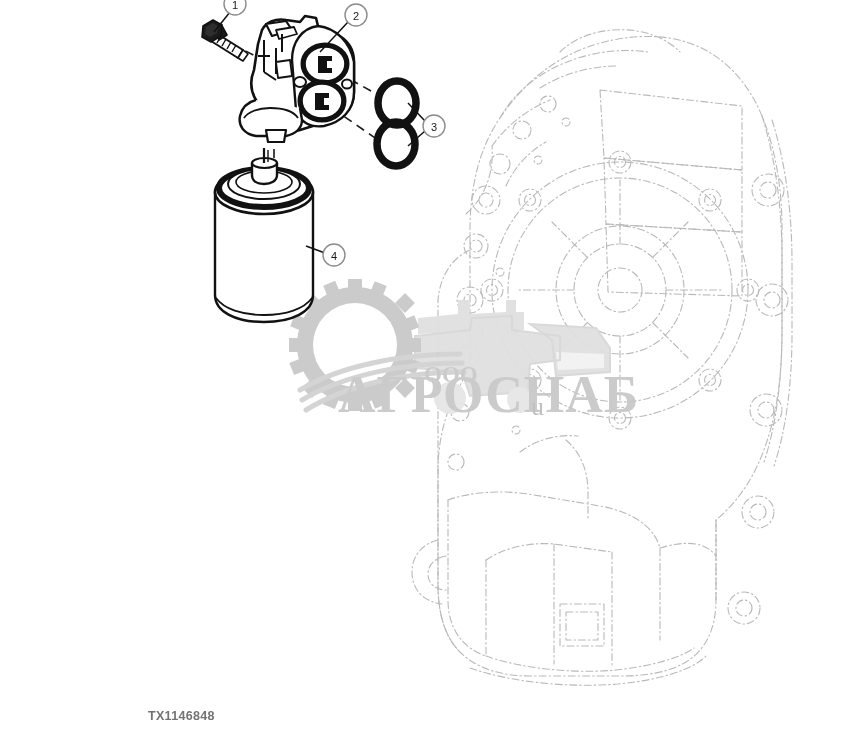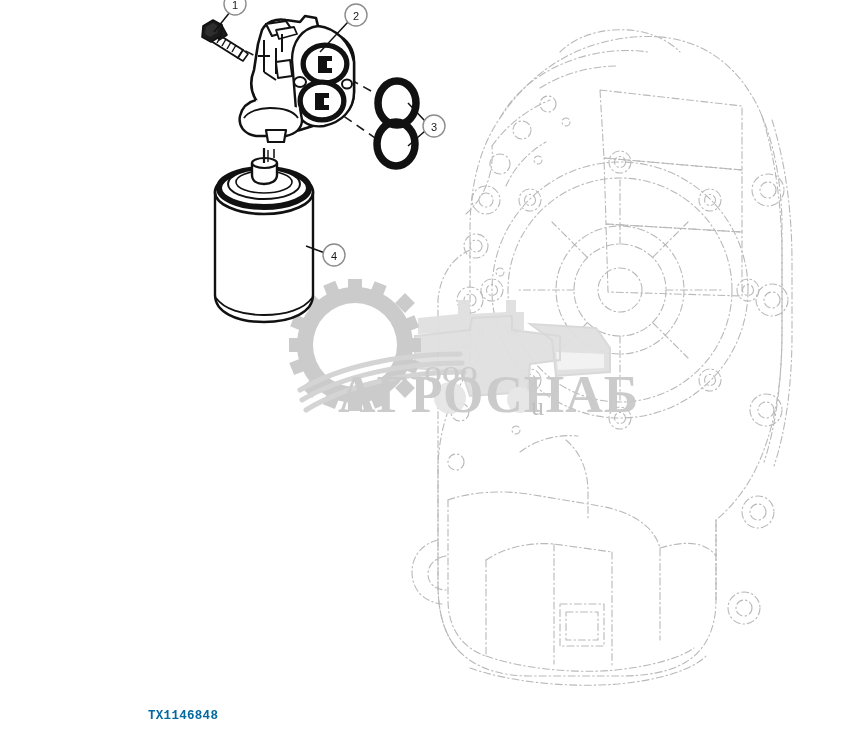--- a/index.html
+++ b/index.html
@@ -28,25 +28,25 @@
     font-family: "Liberation Sans", sans-serif;
     font-size: 11px;
     fill: #1a1a1a;
     text-anchor: middle;
     dominant-baseline: central;
   }
   .part-label {
     position: absolute;
     left: 148px;
     top: 709px;
-    font-family: Liberation Mono, monospace;
+    font-family: Liberation Sans, sans-serif;
     font-size: 12.5px;
     font-weight: bold;
     letter-spacing: 0.3px;
-    color: #0369a1;
+    color: #737373;
     white-space: nowrap;
   }
   .wm-text {
     font-family: "Liberation Serif", serif;
     font-weight: bold;
     fill: #c9c9c9;
   }
 </style>
 </head>
 <body>

